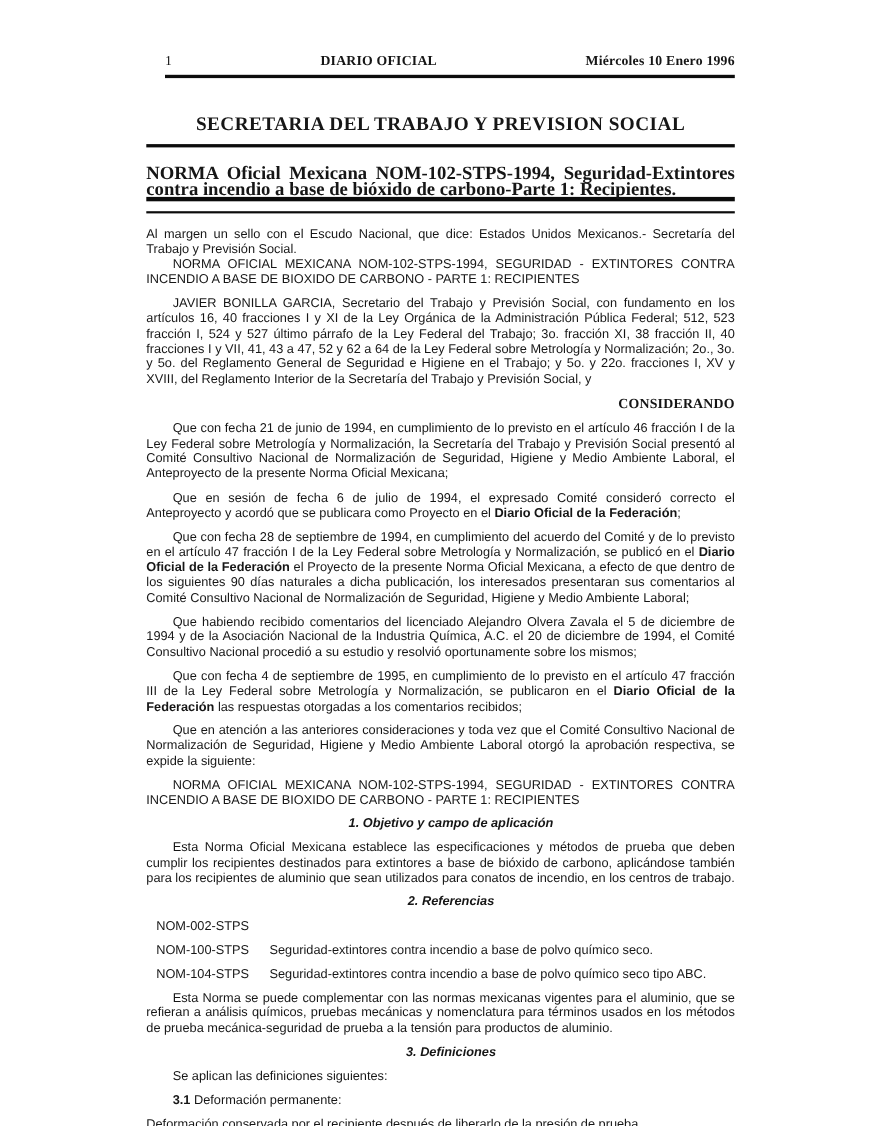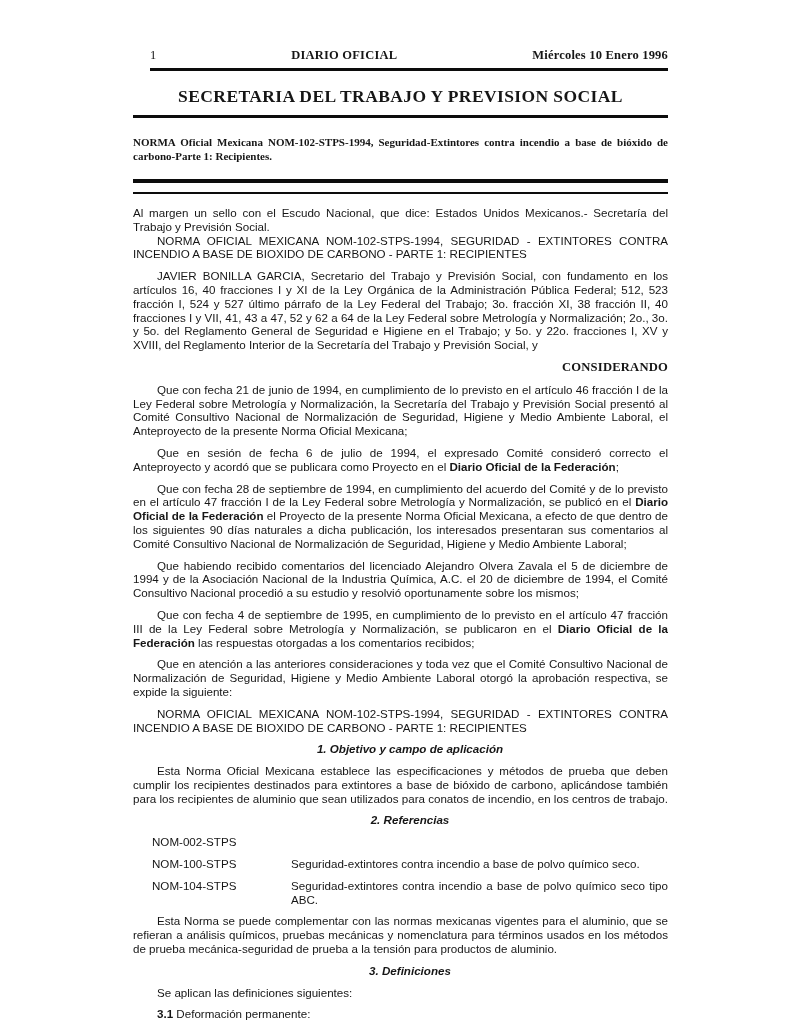--- a/index.html
+++ b/index.html
@@ -22,39 +22,39 @@
     align-items: baseline;
     font-family: "Liberation Serif", serif;
     font-size: 12.5px;
     border-bottom: 3.5px solid #0c0c0c;
     padding-bottom: 5px;
   }
   .running-head .pageno { font-weight: normal; }
   .running-head .pub, .running-head .date { font-weight: bold; letter-spacing: 0.2px; margin-top: 12px; }
   
   .masthead {
-    margin: 15px 123px 0 133px;
+    margin: 31px 123px 0 133px;
     text-align: center;
     font-family: "Liberation Serif", serif;
     font-weight: bold;
     font-size: 17.5px;
     letter-spacing: 0.4px;
     border-bottom: 3.5px solid #0c0c0c;
     padding-bottom: 8px;
   }
   
   .subject {
     margin: 17px 123px 0 133px;
     font-family: "Liberation Serif", serif;
     font-weight: bold;
-    font-size: 11px;
+    font-size: 17px;
     line-height: 14px;
     text-align: justify;
     border-bottom: 4.5px solid #0c0c0c;
-    padding-bottom: 16px;
+    padding-bottom: 0;
   }
   .subject-rule {
     margin: 9px 123px 0 133px;
     height: 0;
     border-bottom: 2px solid #0c0c0c;
   }
   
   .doc-body {
     margin: 12px 123px 0 133px;
     font-size: 11.6px;
@@ -70,23 +70,22 @@
     font-family: "Liberation Serif", serif;
     font-weight: bold;
     font-size: 12.6px;
     margin-top: 9px;
     letter-spacing: 0.2px;
   }
   .section-heading { font-weight: bold; margin-left: 19px; text-align: center; font-style: italic; }
   .reference {
     display: grid;
     grid-template-columns: 103px 1fr;
-    margin-left: 19px;
+    margin-left: 9px;
     text-align: justify;
-    gap: 36px;
   }
   .reference .ref-code { text-align: left; }
   .b { font-weight: bold; }
 </style>
 </head>
 <body>
 
 <div class="page">
 
   <div class="running-head">

